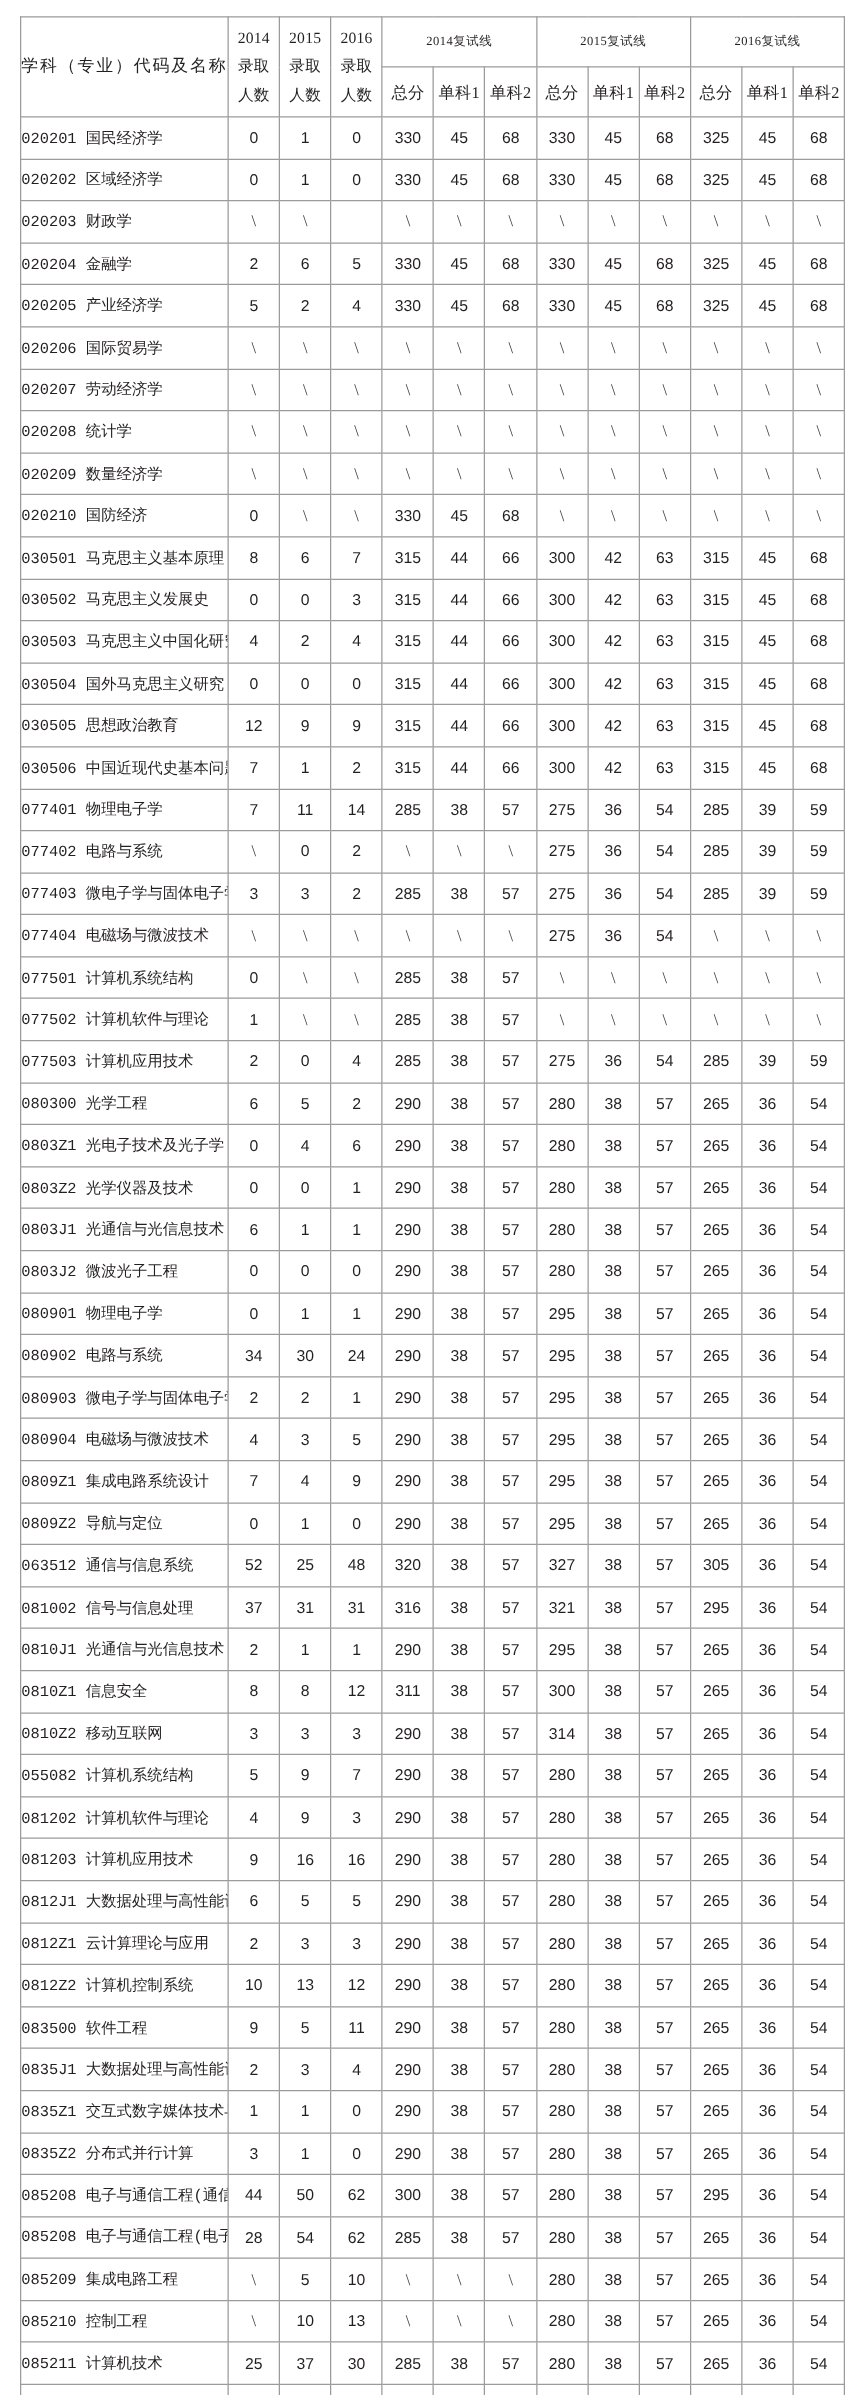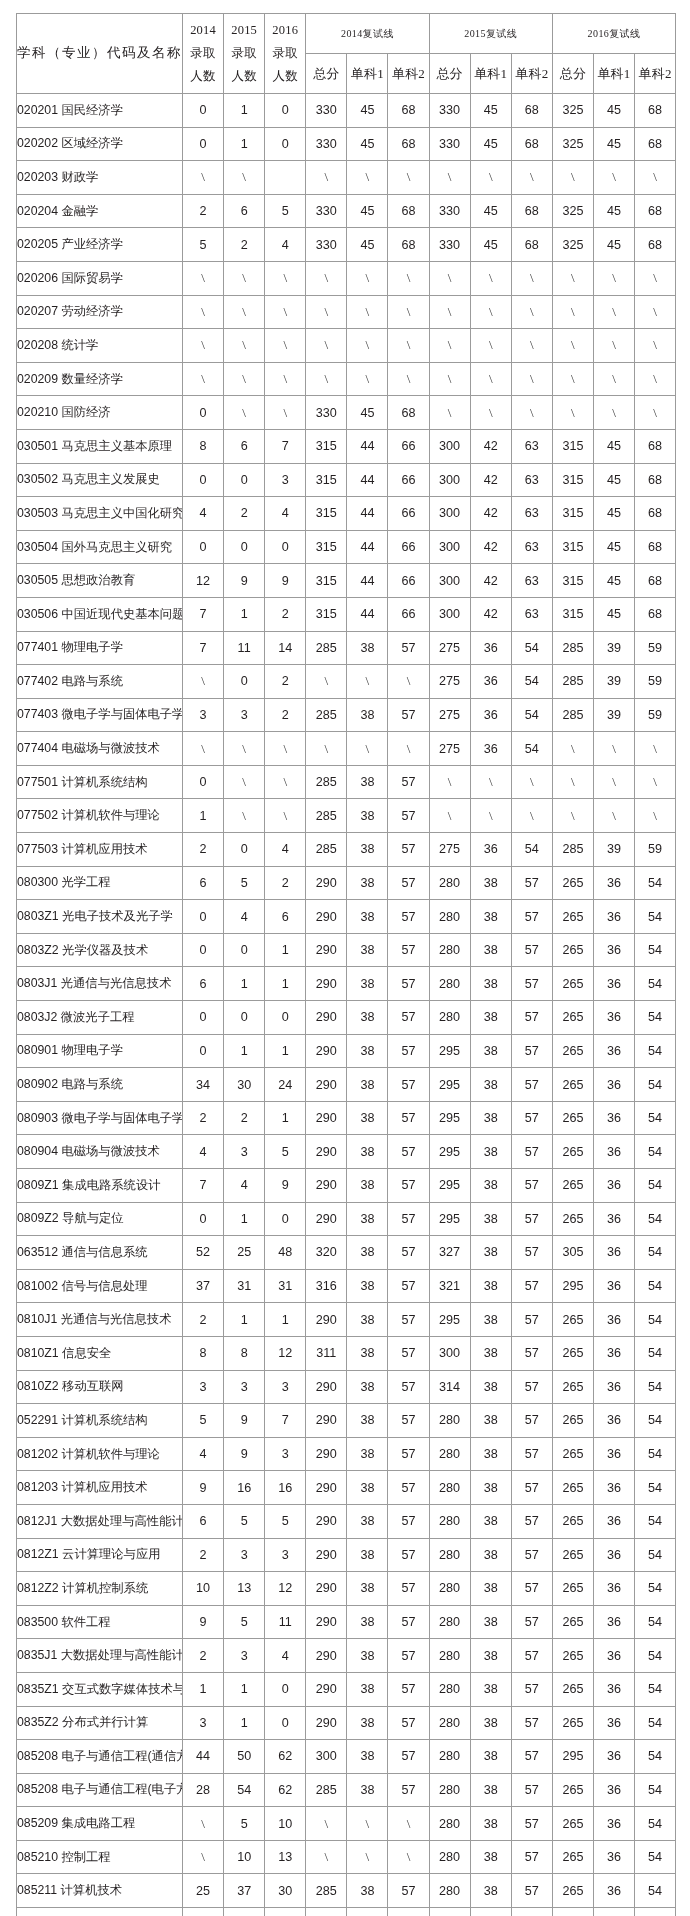--- a/index.html
+++ b/index.html
@@ -63,21 +63,21 @@
     letter-spacing: 0.4px;
     text-align: center;
   }
   th.hdr-sub {
     height: 39px;
     width: 37px;
     font-size: 13px;
   }
   
   td.name {
-    font-family: Liberation Sans, sans-serif;
+    font-family: Liberation Mono, monospace;
     font-size: 12.3px;
     text-align: left;
     padding-left: 6px;
     height: 32.6px;
     letter-spacing: 0px;
     white-space: nowrap;
     overflow: hidden;
   }
   td.num {
     font-family: "Liberation Sans", "DejaVu Sans", sans-serif;
@@ -728,21 +728,21 @@
           <td class="num">38</td>
           <td class="num">57</td>
           <td class="num">314</td>
           <td class="num">38</td>
           <td class="num">57</td>
           <td class="num">265</td>
           <td class="num">36</td>
           <td class="num">54</td>
         </tr>
         <tr>
-          <td class="name">052291 计算机系统结构</td>
+          <td class="name">055082 计算机系统结构</td>
           <td class="num">5</td>
           <td class="num">9</td>
           <td class="num">7</td>
           <td class="num">290</td>
           <td class="num">38</td>
           <td class="num">57</td>
           <td class="num">280</td>
           <td class="num">38</td>
           <td class="num">57</td>
           <td class="num">265</td>

